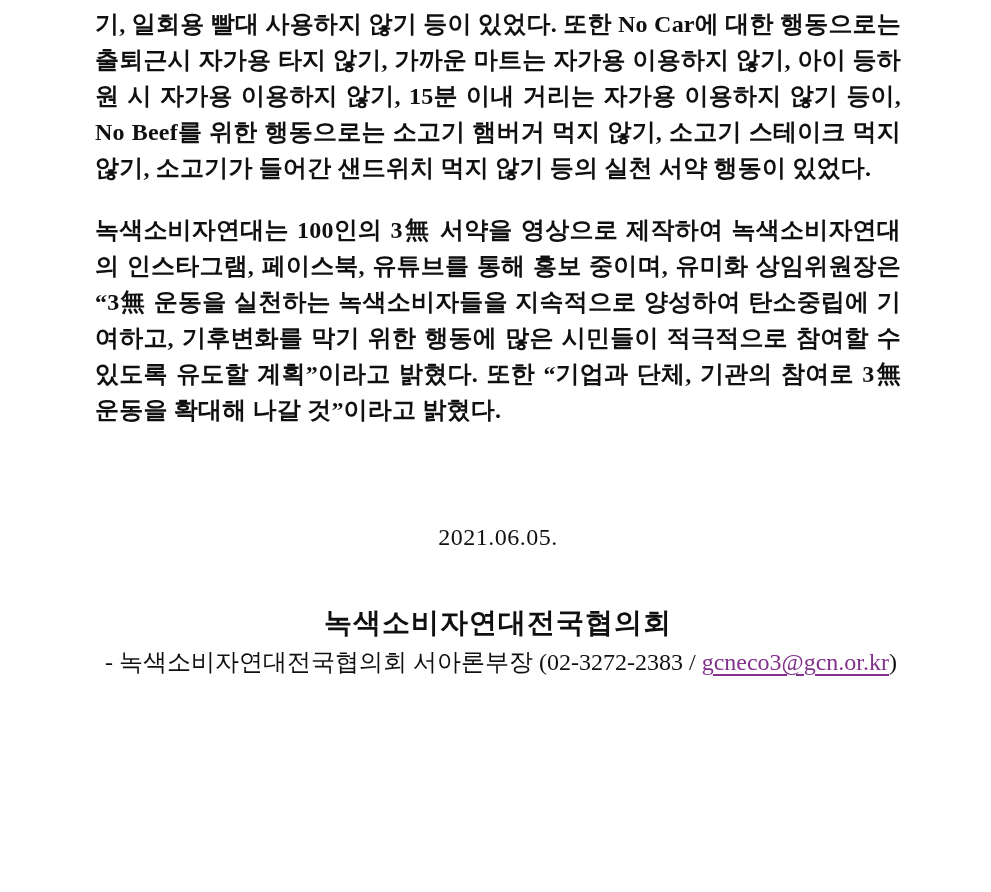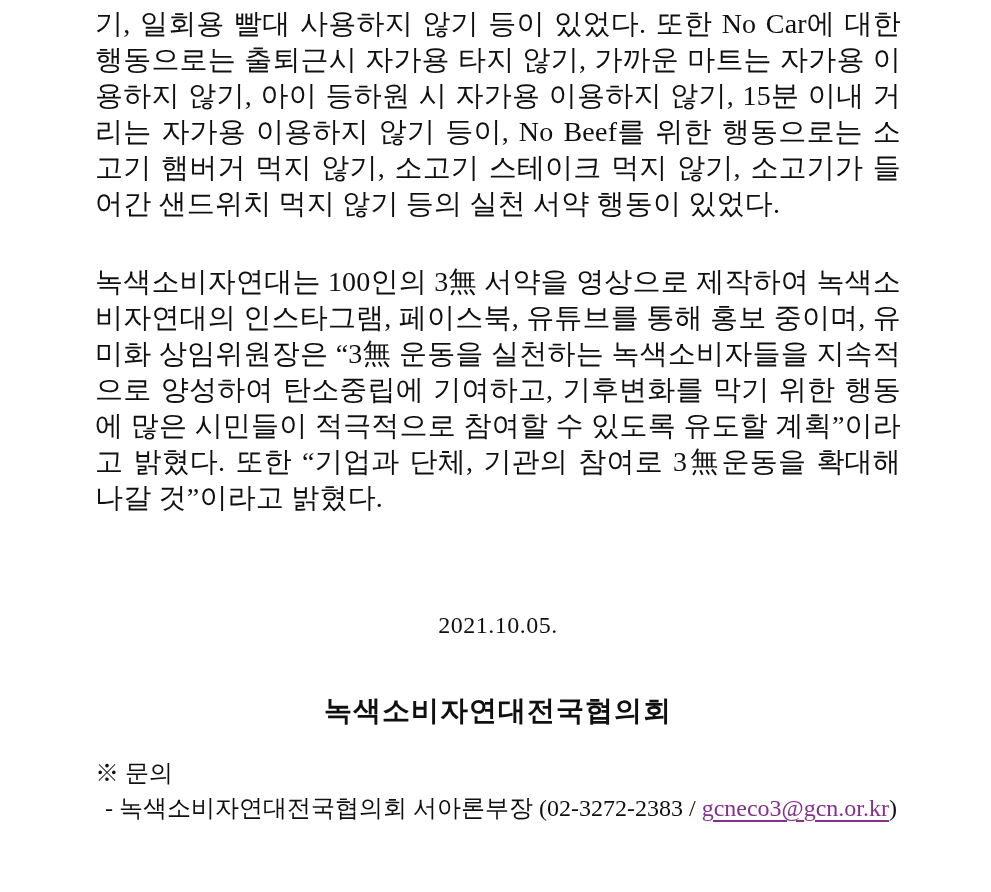--- a/index.html
+++ b/index.html
@@ -12,27 +12,28 @@
   body {
     font-family: "Liberation Serif", "DejaVu Serif", serif;
     color: #101010;
   }
   .page {
     width: 991px;
     height: 892px;
     padding: 6px 90px 0 95px;
   }
   .body-text {
-    font-size: 28px;
+    font-size: 24px;
     line-height: 36px;
     text-align: justify;
     letter-spacing: 0.2px;
+    font-weight: bold;
   }
   .para-2 {
-    margin-top: 42px;
+    margin-top: 26px;
   }
   .doc-date {
     margin-top: 92px;
     font-size: 24px;
     line-height: 34px;
     text-align: center;
     letter-spacing: 0.5px;
   }
   .org-title {
     margin-top: 48px;
@@ -63,23 +64,22 @@
 </style>
 </head>
 <body>
 
 <div class="page">
 
   <p class="body-text">기, 일회용 빨대 사용하지 않기 등이 있었다. 또한 No Car에 대한 행동으로는 출퇴근시 자가용 타지 않기, 가까운 마트는 자가용 이용하지 않기, 아이 등하원 시 자가용 이용하지 않기, 15분 이내 거리는 자가용 이용하지 않기 등이, No Beef를 위한 행동으로는 소고기 햄버거 먹지 않기, 소고기 스테이크 먹지 않기, 소고기가 들어간 샌드위치 먹지 않기 등의 실천 서약 행동이 있었다.</p>
 
   <p class="body-text para-2">녹색소비자연대는 100인의 3無 서약을 영상으로 제작하여 녹색소비자연대의 인스타그램, 페이스북, 유튜브를 통해 홍보 중이며, 유미화 상임위원장은 “3無 운동을 실천하는 녹색소비자들을 지속적으로 양성하여 탄소중립에 기여하고, 기후변화를 막기 위한 행동에 많은 시민들이 적극적으로 참여할 수 있도록 유도할 계획”이라고 밝혔다. 또한 “기업과 단체, 기관의 참여로 3無운동을 확대해 나갈 것”이라고 밝혔다.</p>
 
-  <div class="doc-date">2021.10.05.</div>
+  <div class="doc-date">2021.06.05.</div>
 
   <h1 class="org-title">녹색소비자연대전국협의회</h1>
 
 
   <div>
-    <div class="inquiry-label">※ 문의</div>
     <div class="inquiry-contact"><span>- 녹색소비자연대전국협의회 서아론부장 (02-3272-2383 / </span><a href="#" class="email-link" style="color: rgb(130, 49, 140);">gcneco3@gcn.or.kr</a><span>)</span></div>
   </div>
 
 </div>
 
 </body></html>

